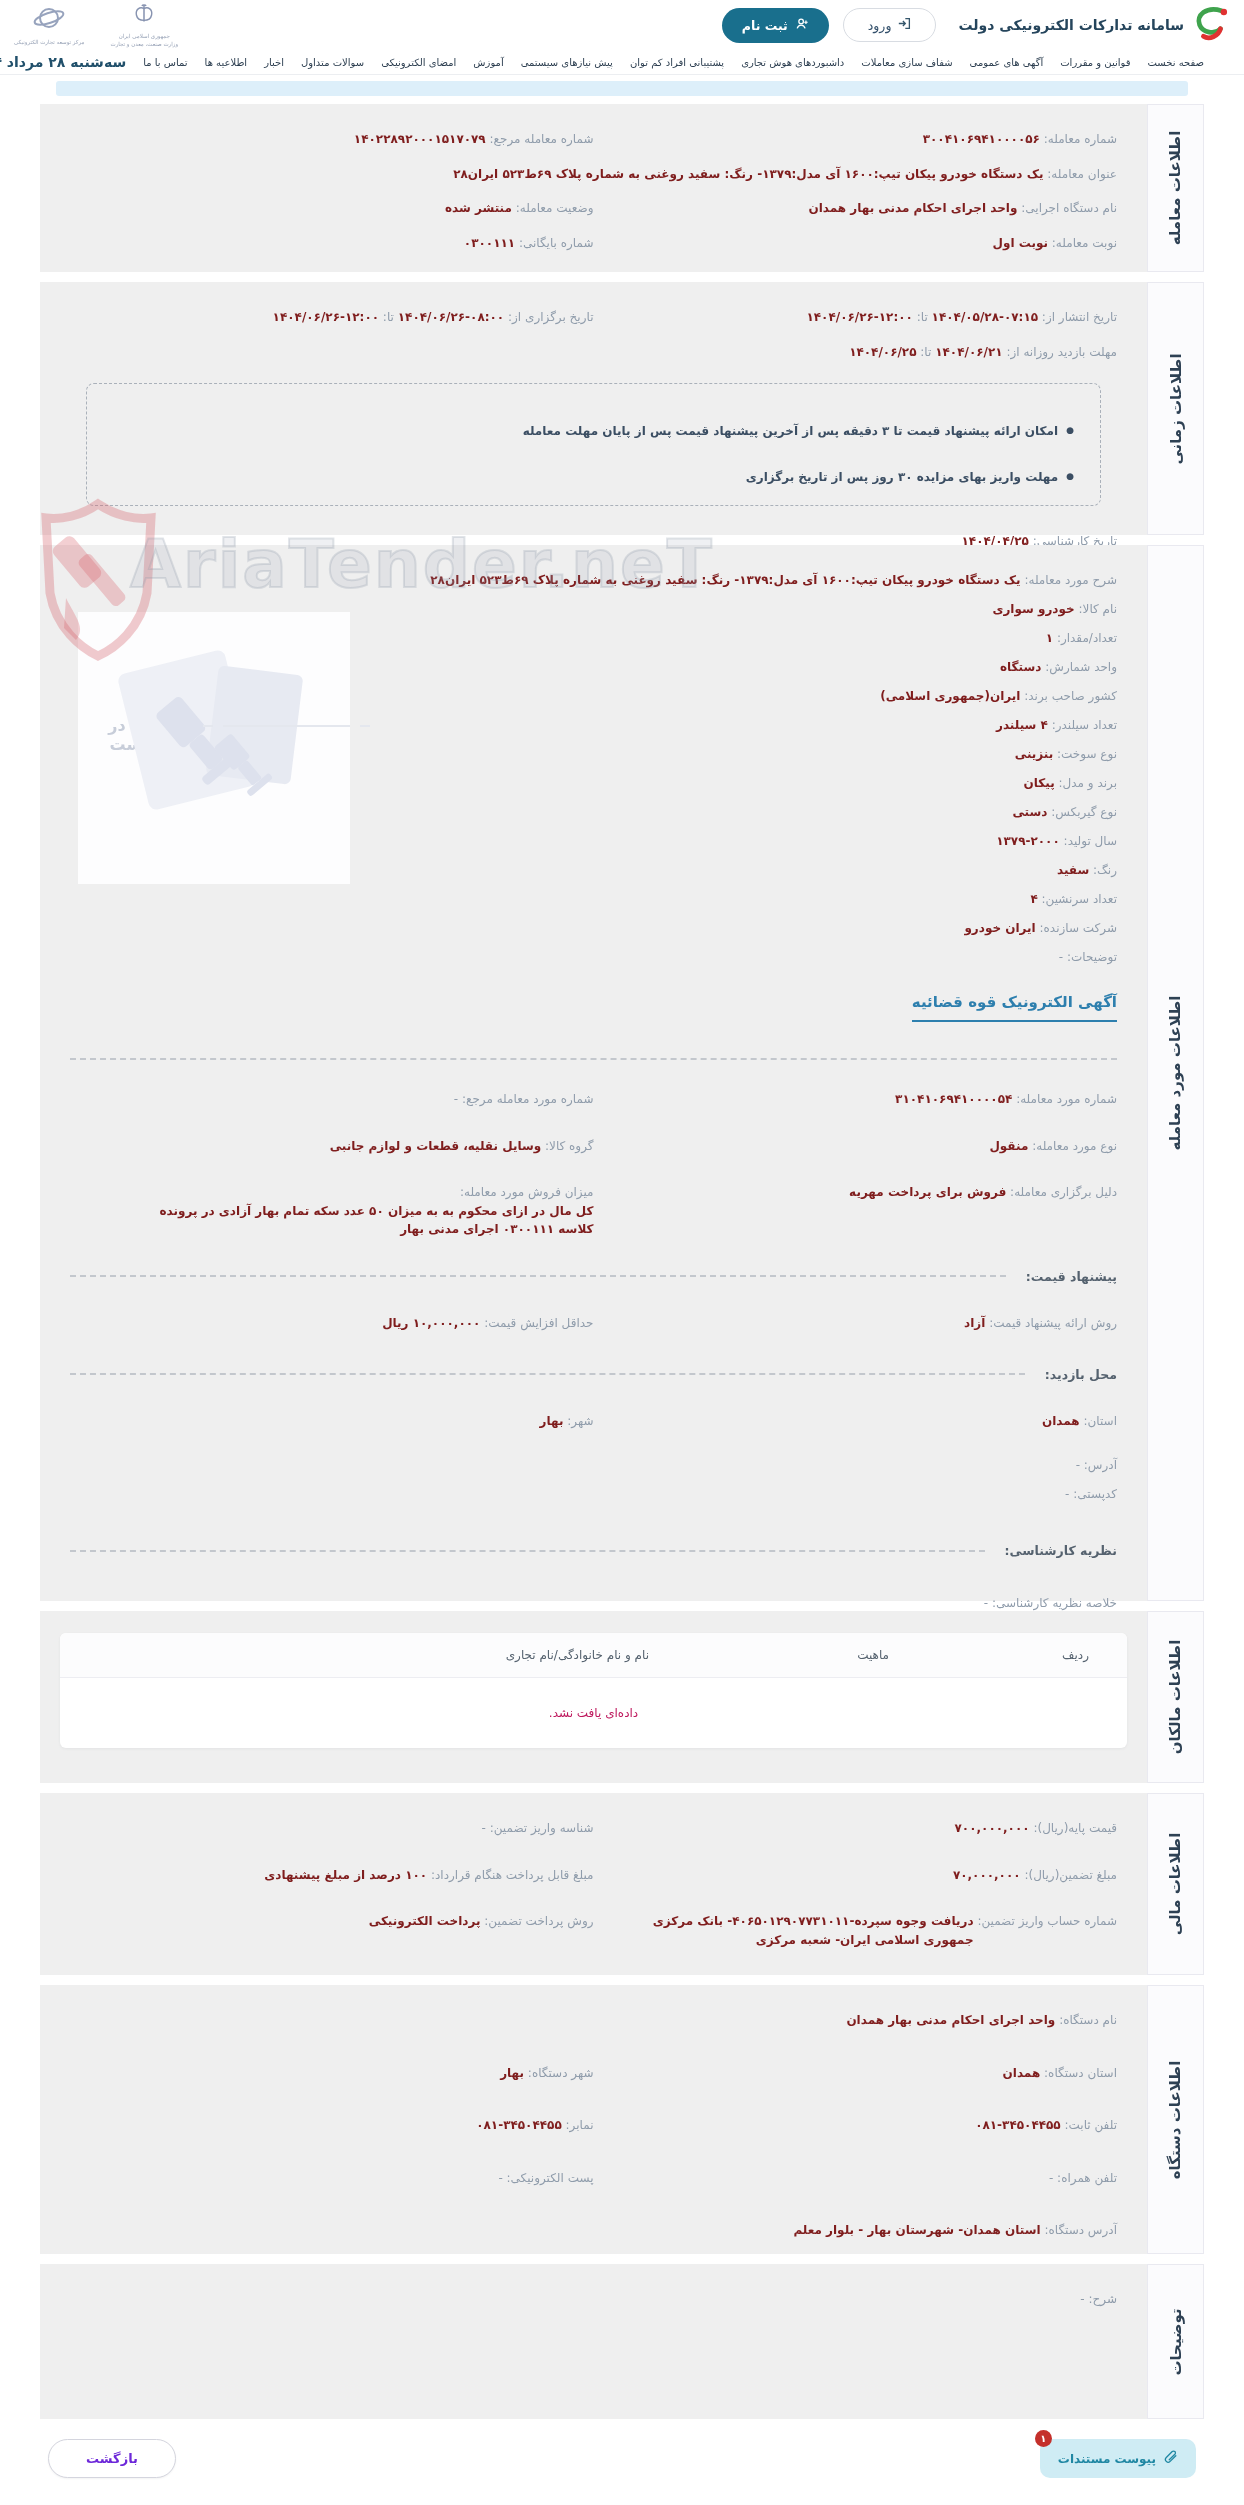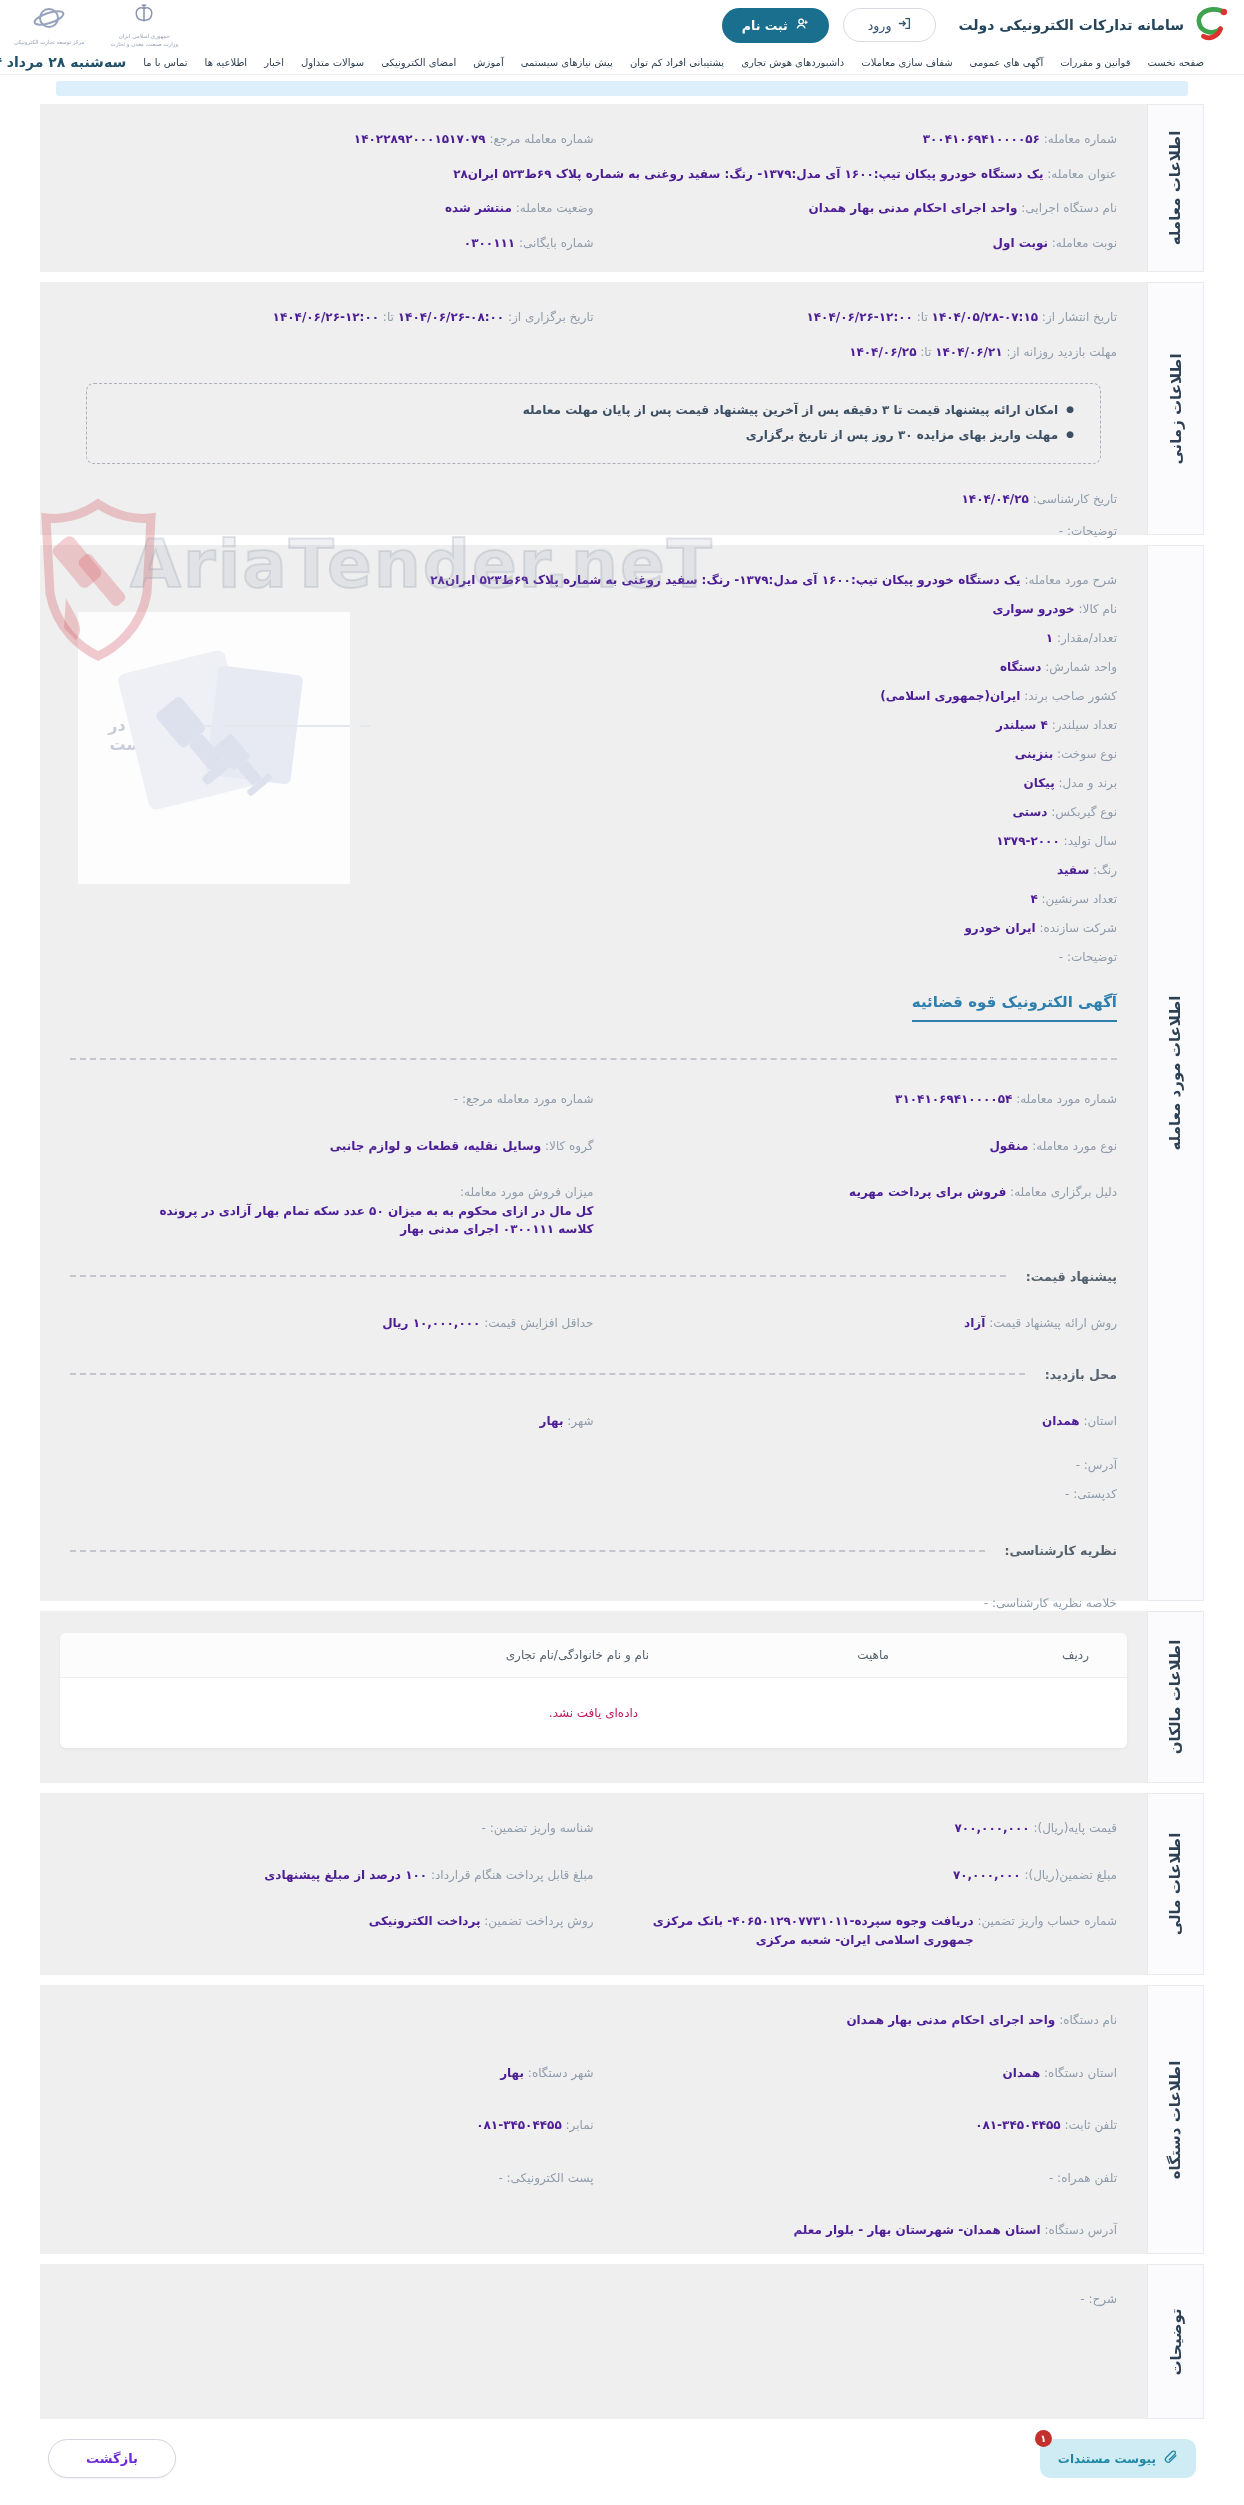--- a/index.html
+++ b/index.html
@@ -28,31 +28,31 @@
   .info-strip{margin:6px 56px 8px;height:15px;border-radius:3px;background:#ddeffa;}
 
   
   .section{margin:0 40px 10px;display:flex;align-items:stretch;}
   .side-label{width:57px;background:#fbfbfd;border:1px solid #e9e9f0;
     display:flex;align-items:center;justify-content:center;}
   .side-label span{transform:rotate(-90deg);white-space:nowrap;font-size:15px;font-weight:700;color:#2e4154;}
   .sec-body{flex:1;background:#efefef;padding:26px 30px;position:relative;font-size:12px;}
 
   .lbl{color:#8f9cab;}
-  .val{color:#4c1d95;font-weight:700;}
+  .val{color:#7f1d1d;font-weight:700;}
   .row{display:grid;grid-template-columns:1fr 1fr;margin-bottom:16px;line-height:1.55;}
   .row.single{grid-template-columns:1fr;}
   .field{padding-left:10px;}
 
   .sp34{margin-bottom:34px;}
   .sp28{margin-bottom:28px;}
 
   
   .dashed-box{border:1.6px dashed #aab1ba;border-radius:8px;margin:22px 16px 26px;padding:14px 26px;}
-  .bullet-line{color:#3b4e63;font-weight:700;font-size:12px;line-height:2.1;}
+  .bullet-line{color:#3b4e63;font-weight:700;font-size:12px;line-height:2.1;margin-top:21px;}
   .bullet-line .dot{font-size:9px;vertical-align:2px;margin-left:8px;color:#3b4e63;}
   .sep{border-top:2px dashed #c3c7cd;margin:30px 0;}
   .sep-row{display:flex;align-items:center;gap:20px;margin:30px 0;}
   .sep-row .head{font-weight:700;color:#55626f;font-size:12.5px;white-space:nowrap;}
   .sep-row .line{flex:1;border-top:2px dashed #c3c7cd;}
 
   .v-ltr{direction:ltr;unicode-bidi:isolate;display:inline-block;}
   .wrapnarrow{display:inline-block;max-width:470px;vertical-align:top;}
 
   .rowline{margin-bottom:11px;line-height:1.5;}

